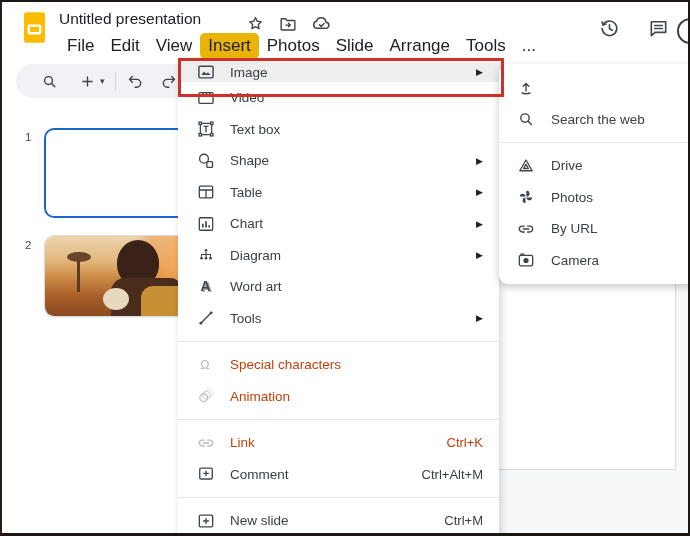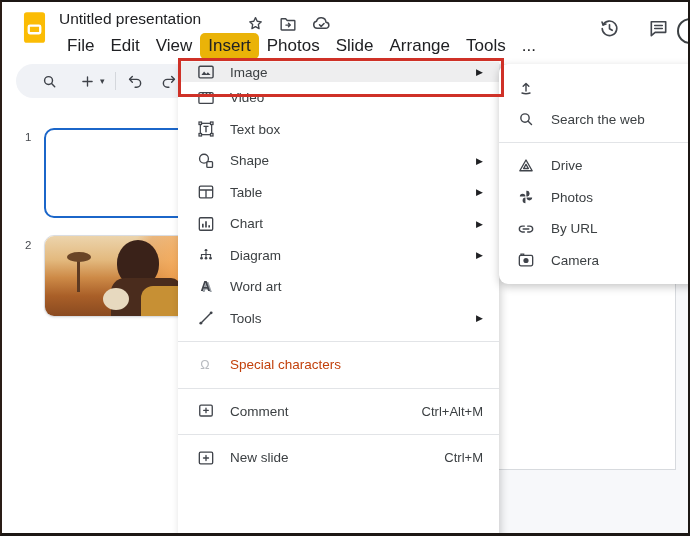--- a/index.html
+++ b/index.html
@@ -281,23 +281,42 @@
 
     <div class="mrow disabled">
       <span class="mic">
         <svg width="20" height="20" viewBox="0 0 24 24">
           <text x="5" y="17" font-size="15" fill="currentColor" font-family="inherit">Ω</text>
         </svg>
       </span>
       <span class="mlabel">Special characters</span>
     </div>
 
+    <div class="mrow disabled">
+      <span class="mic">
+        <svg width="20" height="20" viewBox="0 0 24 24" fill="none" stroke="currentColor" stroke-width="1.5">
+          <circle cx="9.2" cy="14" r="4.6"></circle>
+            <circle cx="12.6" cy="11" r="4.6" opacity=".6"></circle>
+            <circle cx="15.6" cy="8.4" r="4.6" opacity=".32"></circle>
+        </svg>
+      </span>
+      <span class="mlabel">Animation</span>
+    </div>
 
     <div class="mdiv"></div>
 
+    <div class="mrow disabled">
+      <span class="mic">
+        <svg width="20" height="20" viewBox="0 0 24 24" fill="none" stroke="currentColor" stroke-width="1.7" stroke-linecap="round">
+          <path d="M10 15.5H7.5a3.5 3.5 0 0 1 0-7H10M14 8.5h2.5a3.5 3.5 0 0 1 0 7H14M8.6 12h6.8"></path>
+        </svg>
+      </span>
+      <span class="mlabel">Link</span>
+      <span class="msc">Ctrl+K</span>
+    </div>
 
     <div class="mrow">
       <span class="mic">
         <svg width="20" height="20" viewBox="0 0 24 24" fill="none" stroke="currentColor" stroke-width="1.6" stroke-linecap="round">
           <rect x="4.5" y="5" width="15" height="13" rx="1.5"></rect>
             <path d="M12 8.5v5.5M9.2 11.2h5.6"></path>
         </svg>
       </span>
       <span class="mlabel">Comment</span>
       <span class="msc">Ctrl+Alt+M</span>

